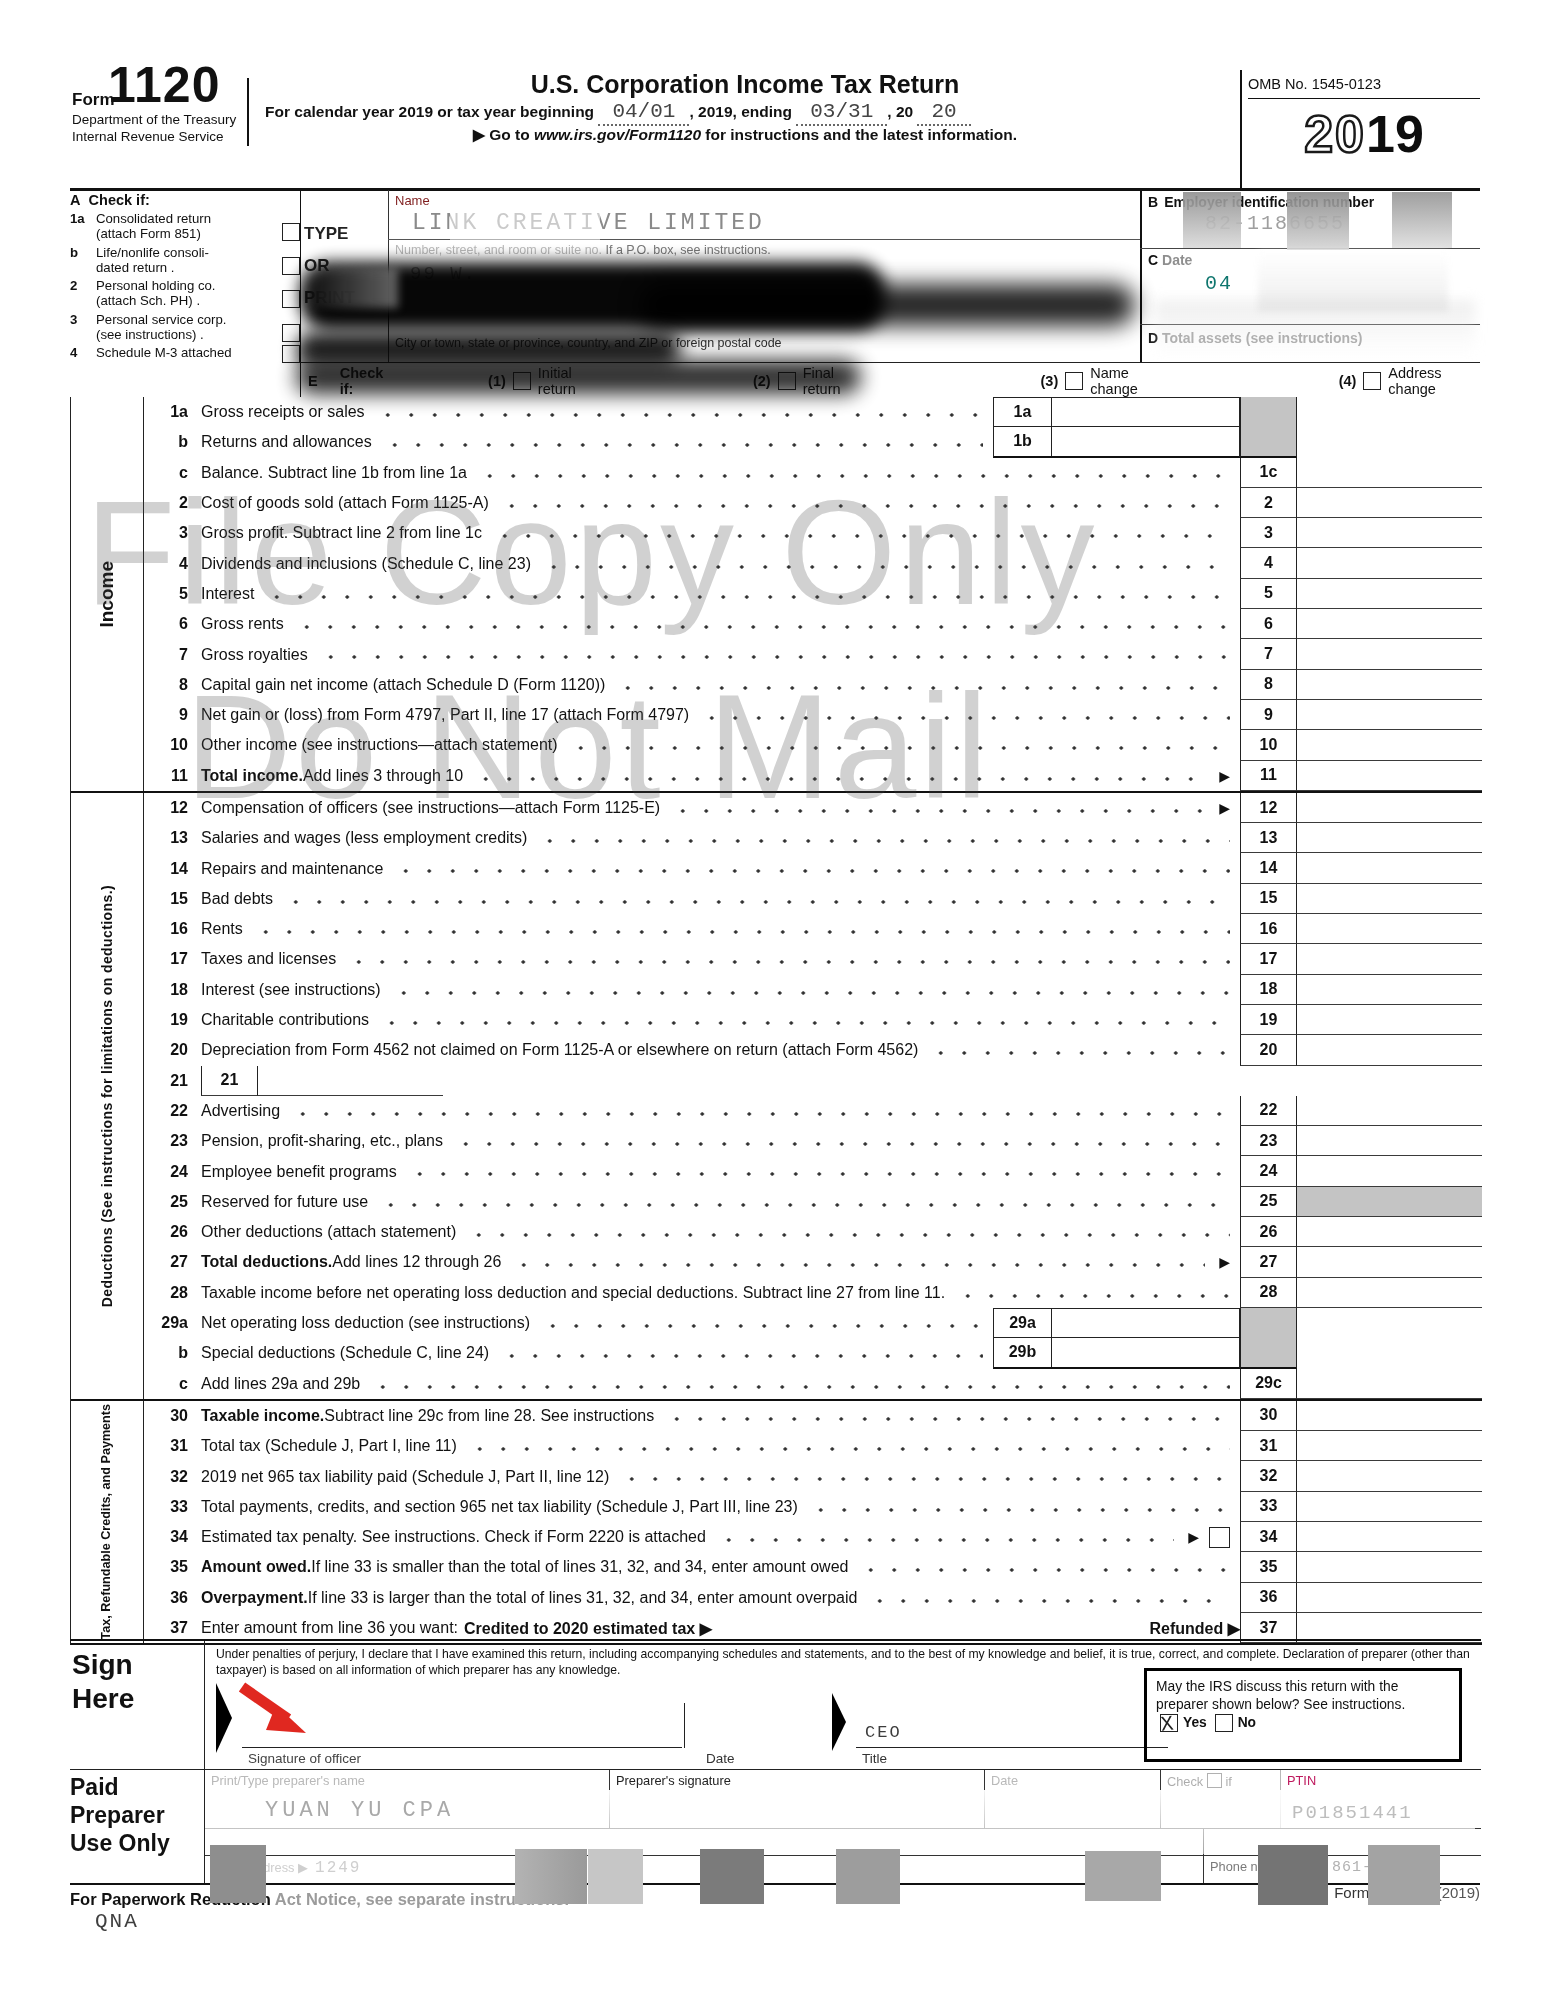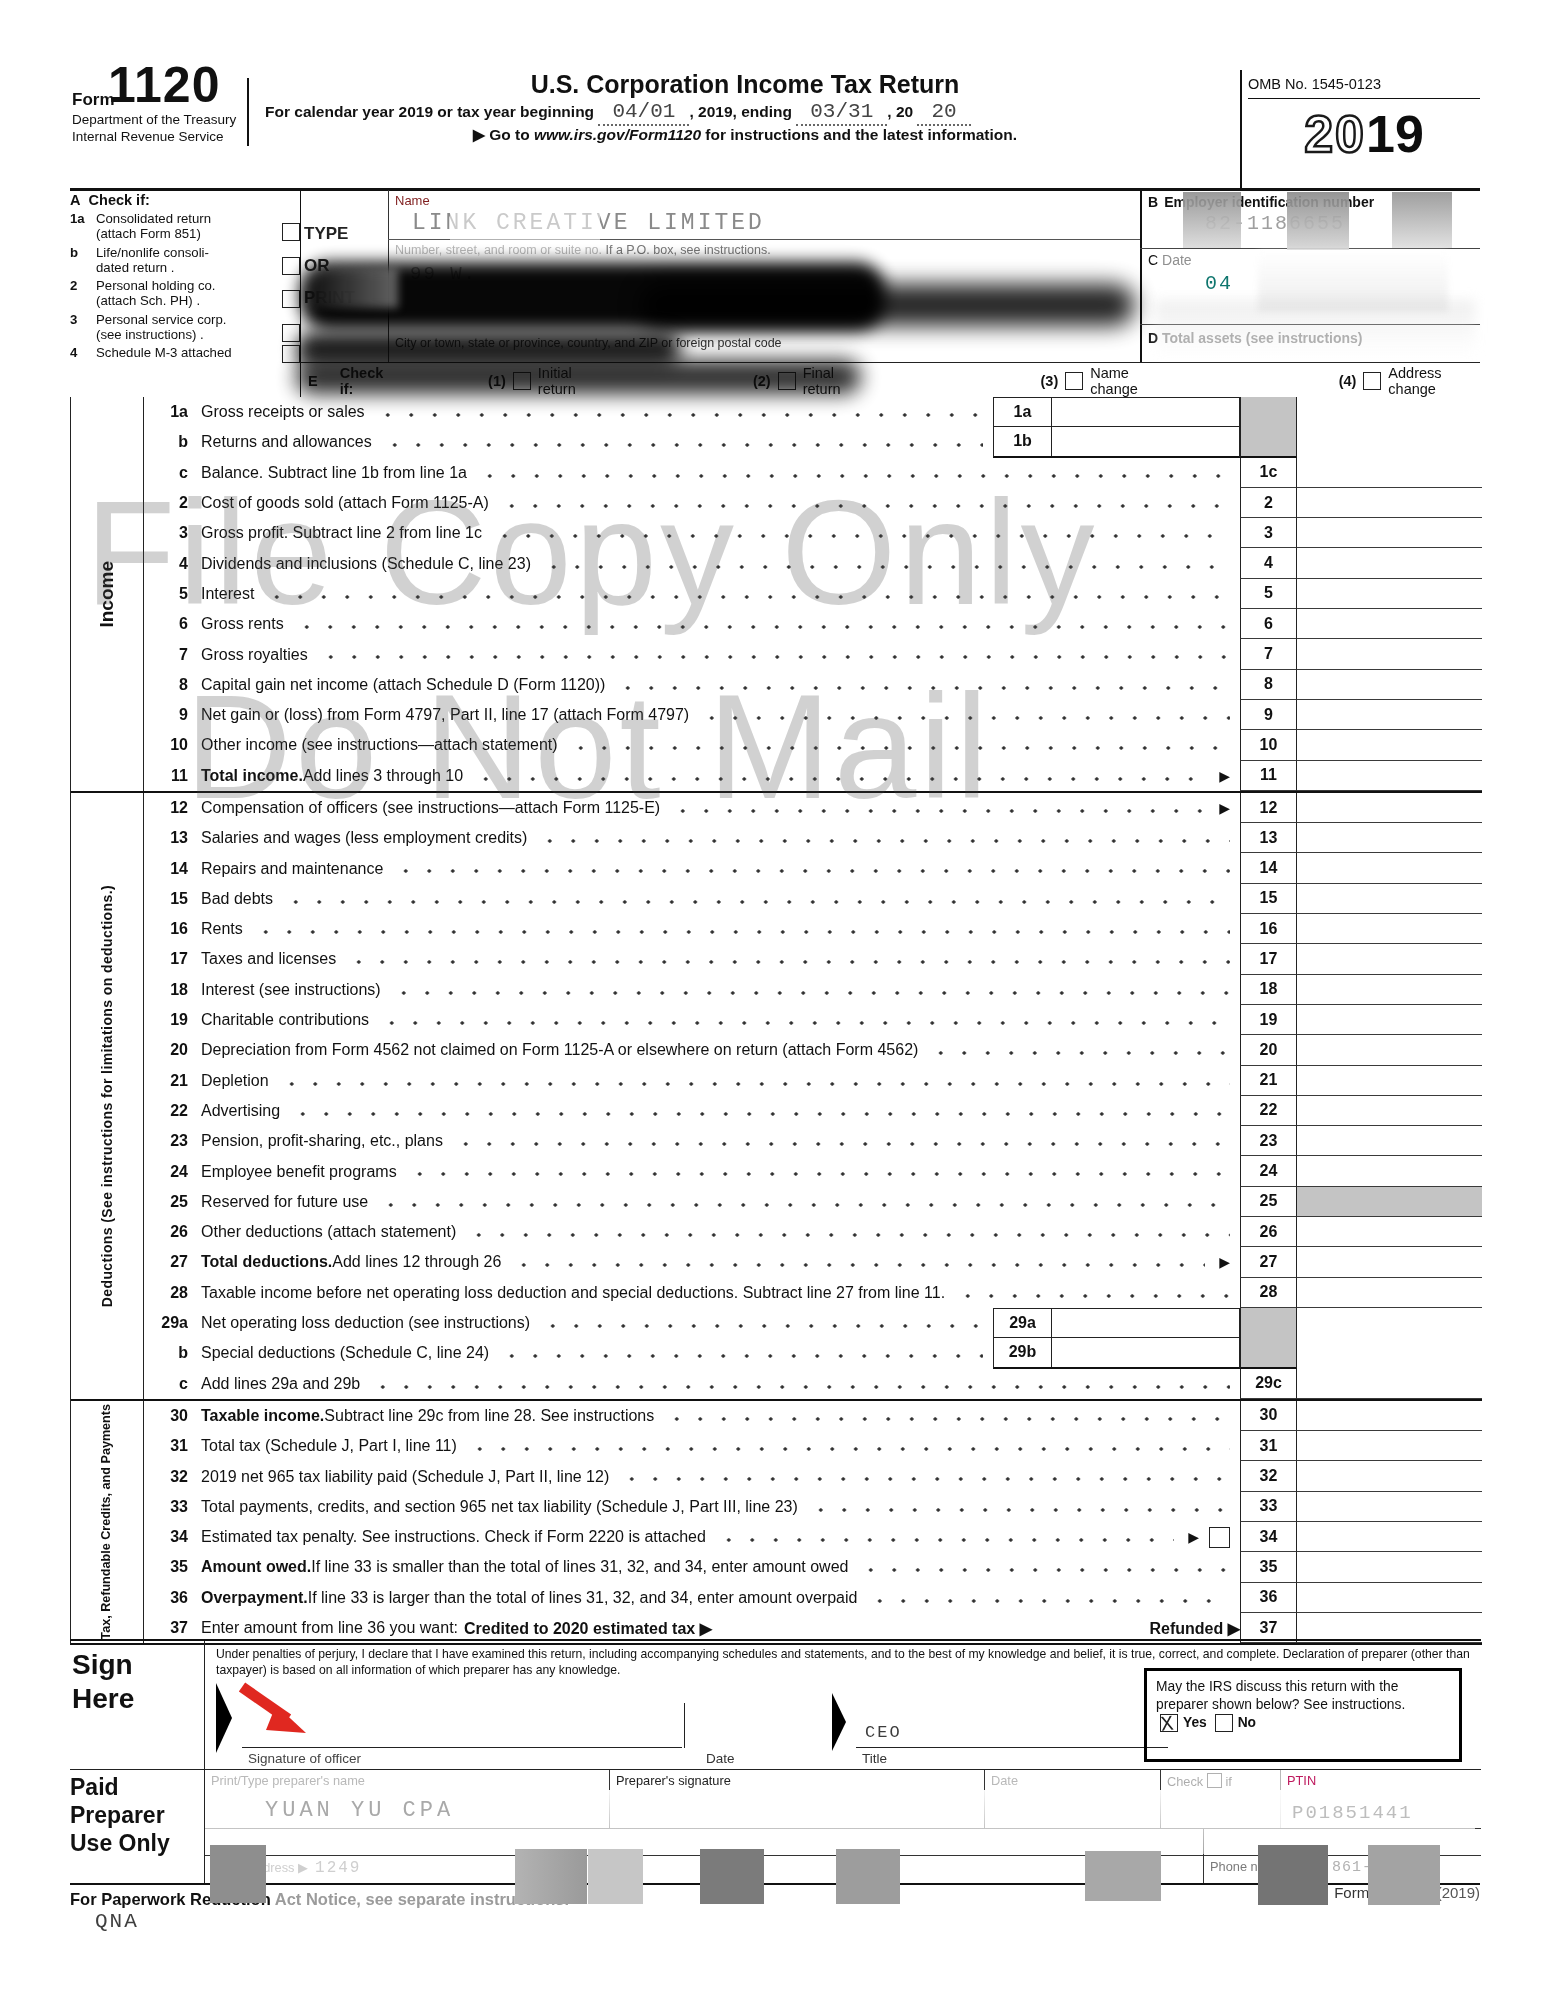--- a/index.html
+++ b/index.html
@@ -42,21 +42,21 @@
   .nameval{left:412px;top:210px;font-size:23px;letter-spacing:3px;color:#8a8a8a;}
   .nameline{left:388px;top:239px;width:752px;border-top:1.2px solid #555;}
   .streetlbl{left:395px;top:243px;font-size:12.5px;}
   .streetval{left:410px;top:263px;font-size:19px;color:#9a9a9a;letter-spacing:2px;}
   .citylbl{left:395px;top:336px;font-size:12.5px;color:#333;}
   .vline-bcd{left:1140px;top:190px;width:0;height:172px;border-left:2.2px solid #111;}
   .brow-lbl{left:1148px;top:194px;font-size:14px;font-weight:700;width:330px;}
   .brow-lbl .lt{margin-right:6px;}
   .bval{left:1205px;top:212px;font-size:20px;color:#9f9f9f;letter-spacing:2px;}
   .line-b{left:1140px;top:248px;width:340px;border-top:1.2px solid #444;}
-  .crow-lbl{left:1148px;top:252px;font-size:14px;font-weight:400;}
+  .crow-lbl{left:1148px;top:252px;font-size:14px;font-weight:700;}
   .cval{left:1205px;top:272px;font-size:20px;color:#0f766e;letter-spacing:2px;}
   .line-c{left:1140px;top:324px;width:340px;border-top:1.2px solid #444;}
   .drow-lbl{left:1148px;top:330px;font-size:14px;font-weight:700;}
   .drow-lbl .rest{color:#9d9d9d;}
   .line-e-top{left:300px;top:362px;width:1180px;border-top:1.3px solid #222;}
   .erow{left:300px;top:365px;width:1180px;height:32px;display:flex;align-items:center;font-size:14.5px;}
   .erow .eg{display:flex;align-items:center;gap:7px;}
   .erow .n{font-weight:700;}
   
   .maintable{left:70px;top:397px;width:1411px;border-left:1.3px solid #222;border-bottom:2.6px solid #111;font-size:16px;}
@@ -461,24 +461,20 @@
             <span class="flab">20</span>
             <div class="fdesc">
               <span>Depreciation from Form 4562 not claimed on Form 1125-A or elsewhere on return (attach Form 4562)</span>
               <span class="dots"></span>
             </div>
             <div class="numcol">20</div>
             <div class="amt"></div>
           </div>
           <div class="frow">
             <span class="flab">21</span>
-            <div class="fdesc">
-              <span>Depletion</span>
-              <span class="dots"></span>
-            </div>
             <div class="numcol">21</div>
             <div class="amt"></div>
           </div>
           <div class="frow">
             <span class="flab">22</span>
             <div class="fdesc">
               <span>Advertising</span>
               <span class="dots"></span>
             </div>
             <div class="numcol">22</div>

